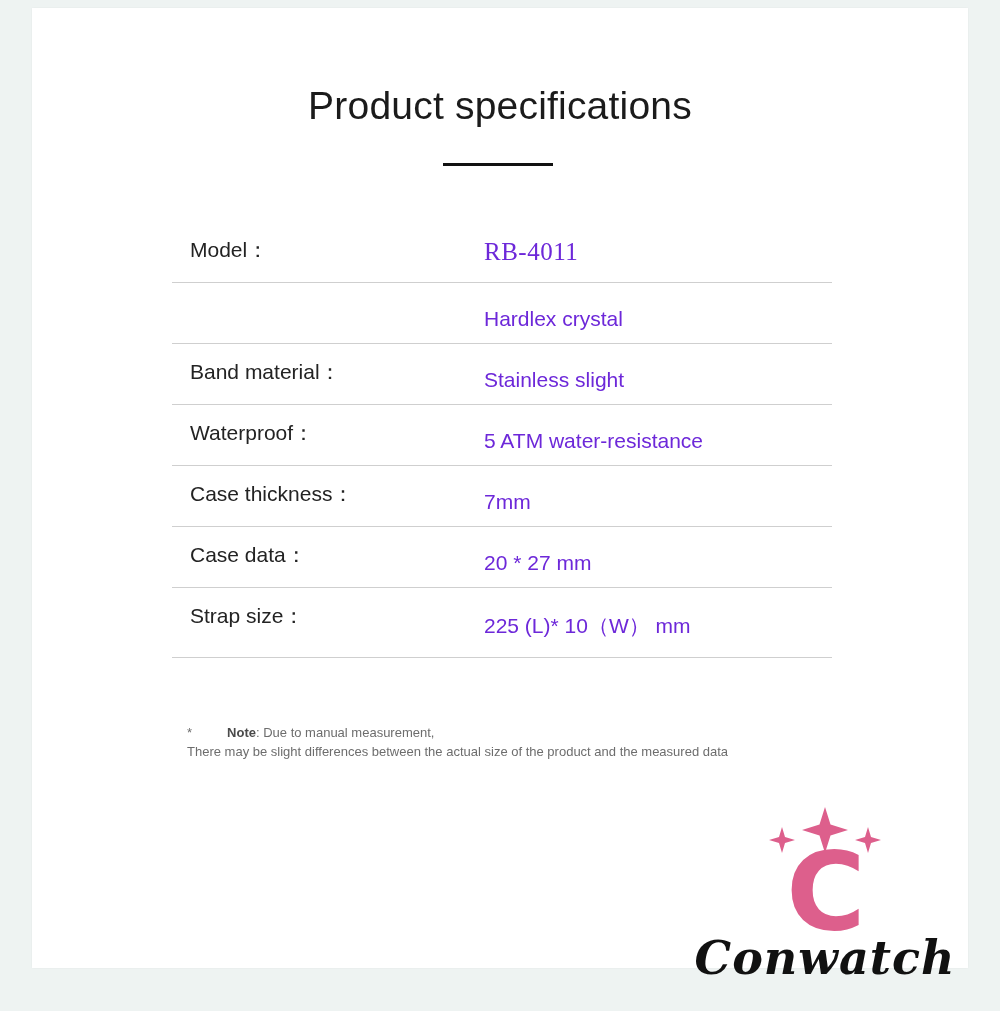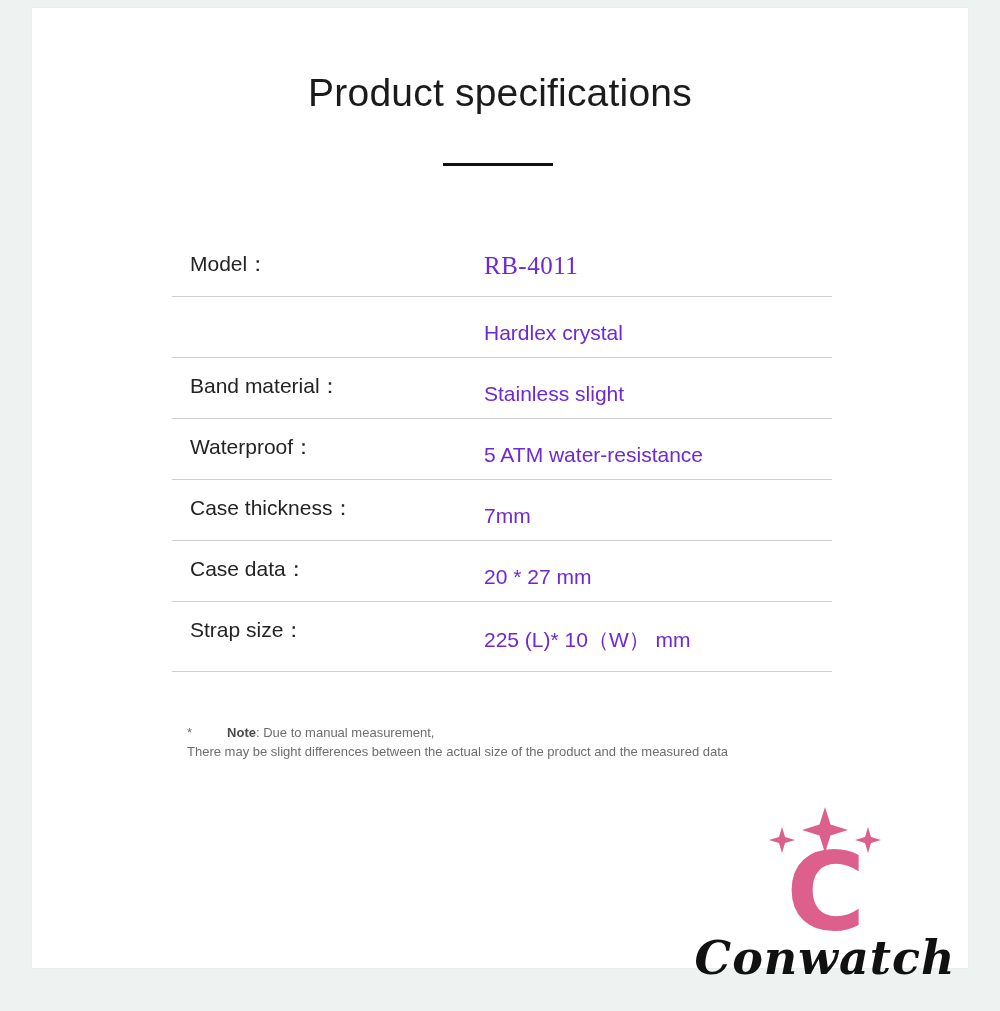--- a/index.html
+++ b/index.html
@@ -23,21 +23,21 @@
     width: 936px;
     height: 960px;
     background: #ffffff;
     box-shadow: 0 0 2px rgba(0,0,0,0.05);
   }
 
   
   #page-title {
     position: absolute;
     left: 0;
-    top: 63px;
+    top: 76px;
     width: 936px;
     text-align: center;
     font-size: 39px;
     font-weight: 400;
     color: #1b1b1b;
     letter-spacing: 0.2px;
     font-family: "Liberation Sans", sans-serif;
   }
   #title-underline {
     position: absolute;
@@ -45,21 +45,21 @@
     top: 155px;
     width: 110px;
     height: 3px;
     background: #111111;
   }
 
   
   #spec-table {
     position: absolute;
     left: 140px;
-    top: 228px;
+    top: 214px;
     width: 660px;
   }
   .spec-row {
     position: relative;
     height: 60px;
     border-bottom: 1px solid #cfcfcf;
   }
   .spec-row:last-child {
     border-bottom: 1px solid #cfcfcf;
     text-align: center;

